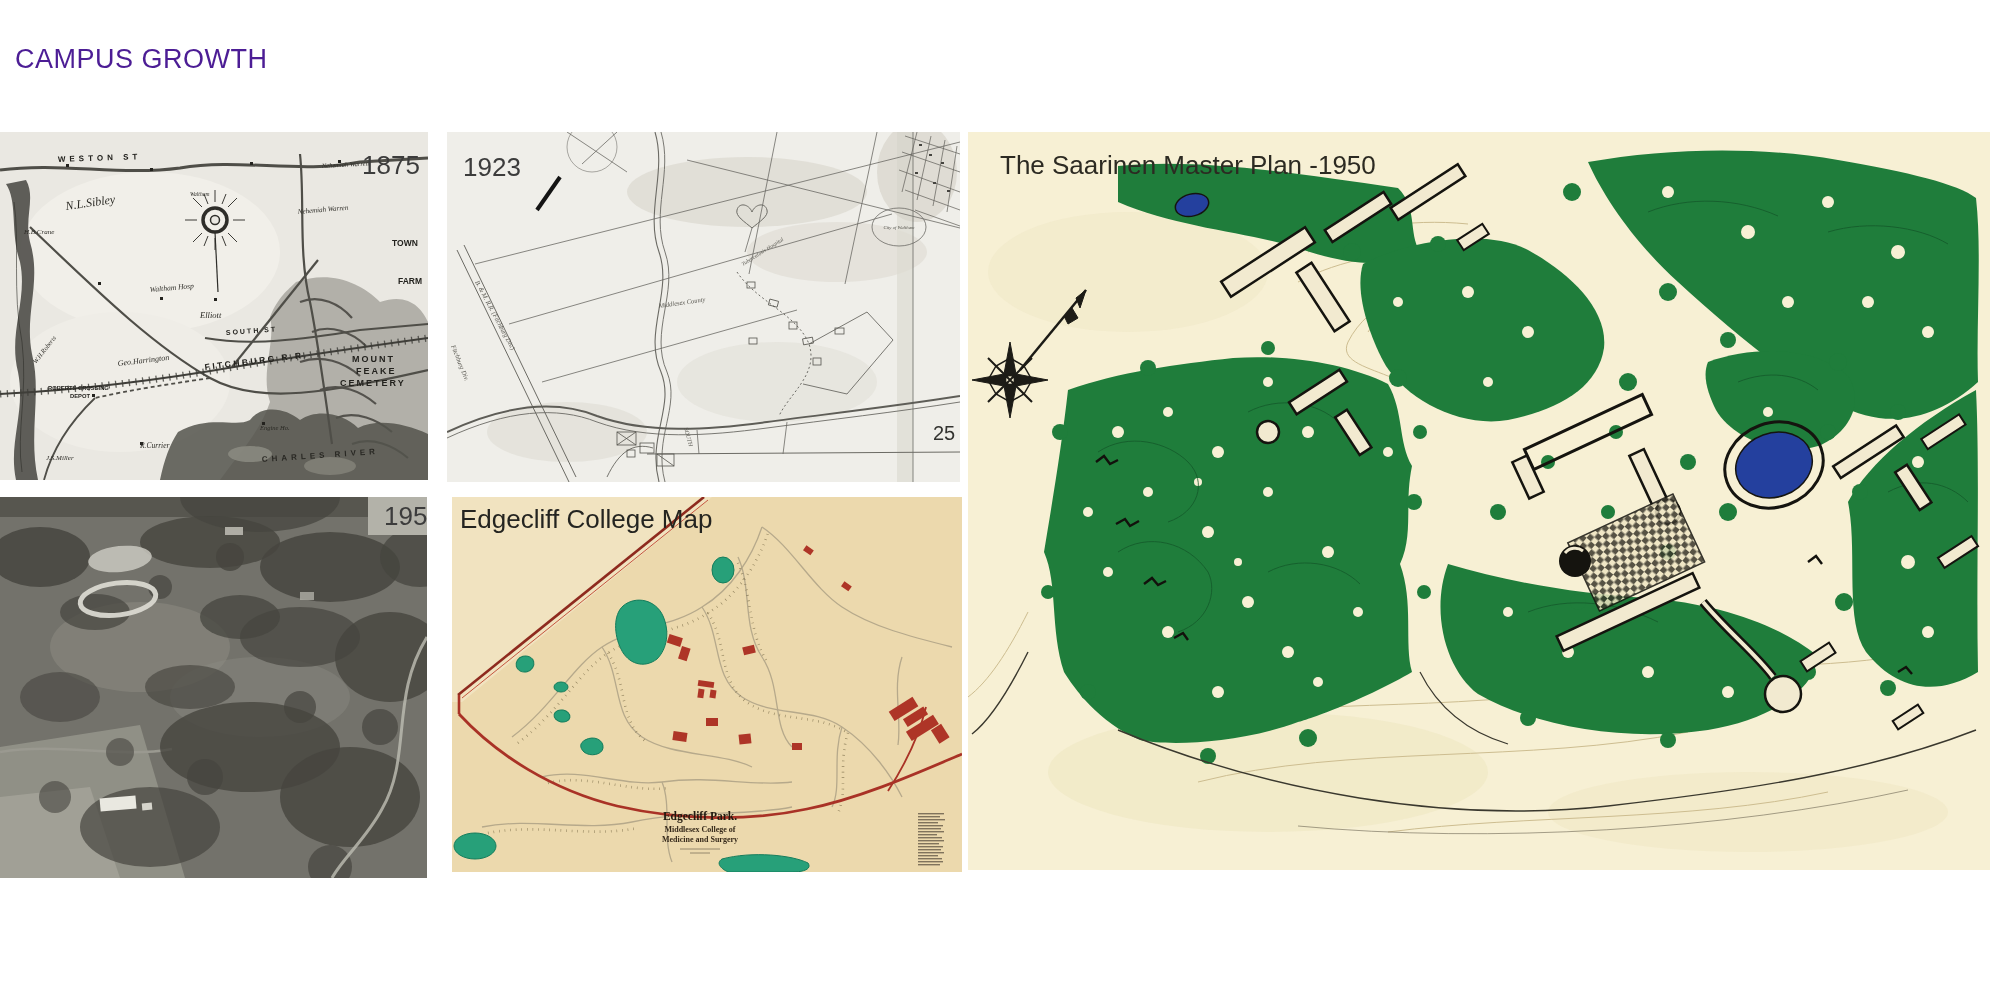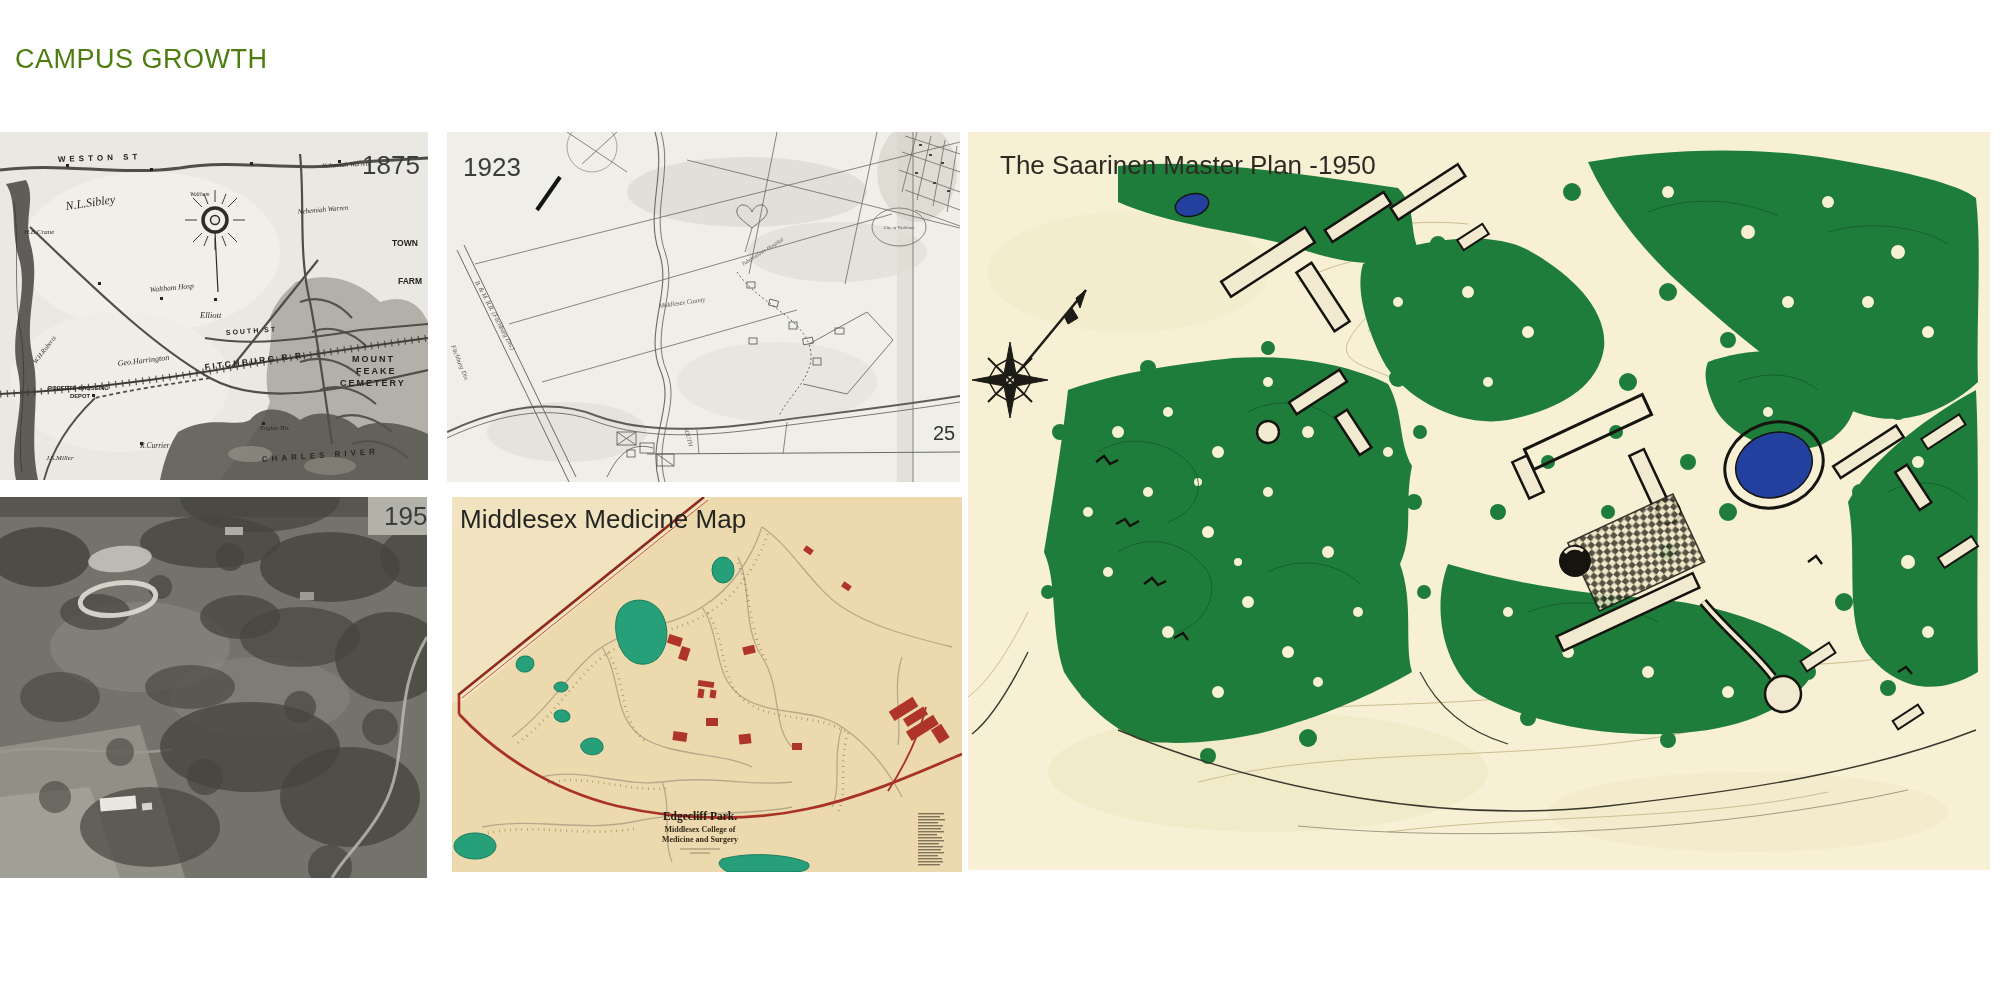--- a/index.html
+++ b/index.html
@@ -1,19 +1,19 @@
 <!DOCTYPE html>
 <html><head>
 <meta charset="utf-8">
 <style>
   html,body{margin:0;padding:0;background:#ffffff;}
   .slide{position:relative;width:2000px;height:1000px;background:#ffffff;overflow:hidden;
          font-family:"Liberation Sans",sans-serif;}
   .page-title{position:absolute;left:15px;top:44px;font-size:27px;letter-spacing:.5px;
-              color:#4d7c0f;font-family:"Liberation Sans",sans-serif;}
+              color:#4c1d95;font-family:"Liberation Sans",sans-serif;}
   .panel{position:absolute;}
   svg{display:block;}
   text{user-select:none;}
   .t-year{font-family:"Liberation Sans",sans-serif;font-size:26px;fill:#3c3c3c;}
   .t-si{font-family:"Liberation Serif",serif;font-style:italic;fill:#2b2a25;}
   .t-cap{font-family:"Liberation Sans",sans-serif;font-weight:bold;fill:#23221e;}
   .t-thin{font-family:"Liberation Serif",serif;font-style:italic;fill:#56554e;}
   .overlay-title{font-family:"Liberation Sans",sans-serif;font-size:26px;color:#242420;
                  position:absolute;line-height:1.25;}
 </style>
@@ -327,21 +327,21 @@
           <rect x="466" y="349" width="25" height="1.4"></rect>
         <rect x="466" y="352" width="23" height="1.4"></rect>
           <rect x="466" y="355" width="26" height="1.4"></rect>
         <rect x="466" y="358" width="20" height="1.4"></rect>
           <rect x="466" y="361" width="24" height="1.4"></rect>
         <rect x="466" y="364" width="25" height="1.4"></rect>
           <rect x="466" y="367" width="22" height="1.4"></rect>
       </g>
     </svg>
     <div class="overlay-title" style="left:8px;top:6px;">
-      <div>Middlesex Medicine Map</div>
+      <div>Edgecliff College Map</div>
     </div>
   </div>
 
   <div class="panel" style="left:968px;top:132px;width:1022px;height:750px;">
     <svg width="1022" height="738" viewBox="0 0 1022 738">
       <defs>
         <pattern id="checker" width="11" height="11" patternUnits="userSpaceOnUse" patternTransform="rotate(-25)">
           <rect width="11" height="11" fill="#efe6c4"></rect>
           <rect width="5.5" height="5.5" fill="#3a372c"></rect>
           <rect x="5.5" y="5.5" width="5.5" height="5.5" fill="#3a372c"></rect>

